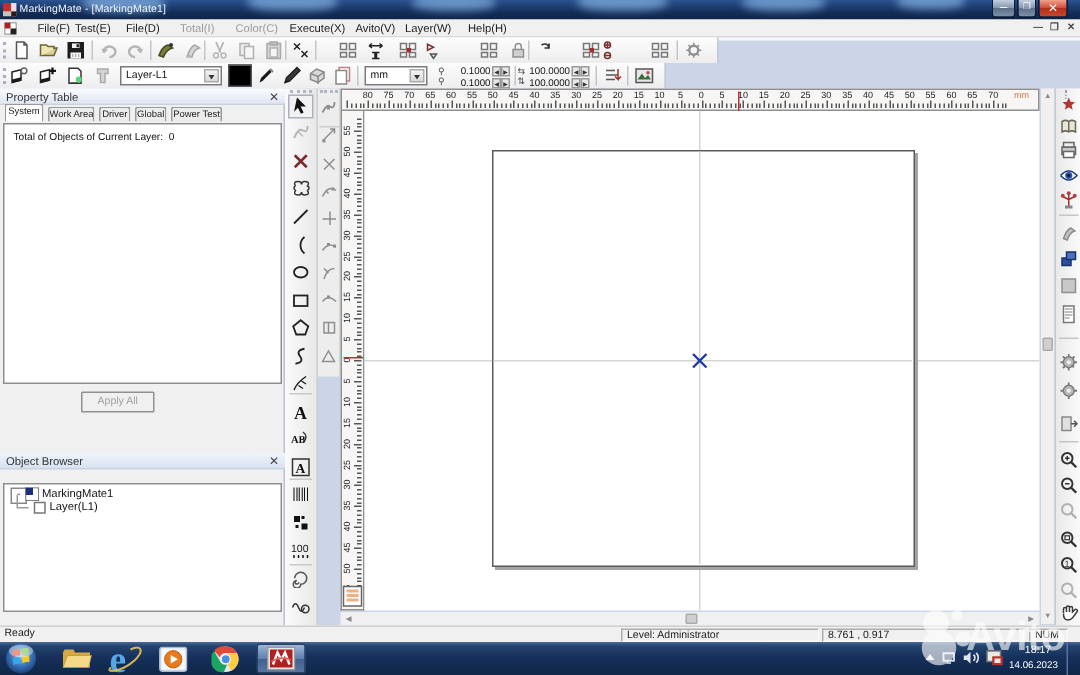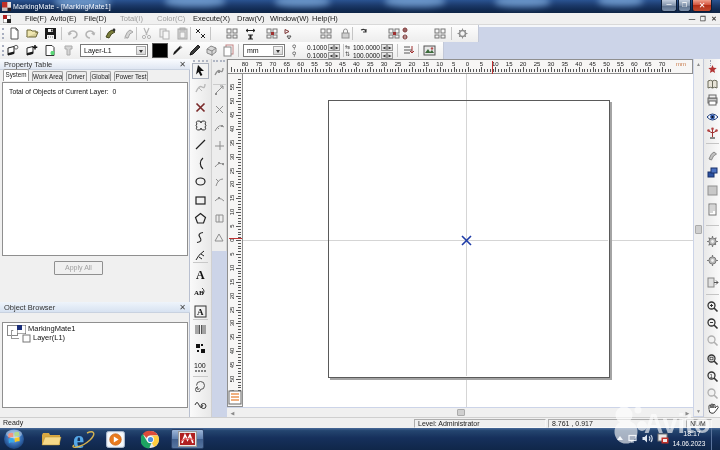--- a/index.html
+++ b/index.html
@@ -93,27 +93,27 @@
     </div>
 </div>
 
 <div id="menubar" class="abs">
   <svg class="abs" style="left:3px;top:2px" width="8" height="8" viewBox="0 0 8 8">
     <rect width="8" height="8" fill="#fff" stroke="#666" stroke-width="1"></rect>
       <rect width="4" height="4" fill="#b02020"></rect>
     <rect x="4" y="4" width="4" height="4" fill="#222"></rect>
     </svg>
   <div class="mitem" style="left:15px;padding-left:10px;">File(F)</div>
-  <div class="mitem" style="left:50px;">Avito(E)</div>
+  <div class="mitem" style="left:50px;">Test(E)</div>
   <div class="mitem" style="left:84px;">File(D)</div>
   <div class="mitem mgray" style="left:120px;">Total(I)</div>
   <div class="mitem mgray" style="left:157px;">Color(C)</div>
   <div class="mitem" style="left:193px;">Execute(X)</div>
-  <div class="mitem" style="left:237px;">Draw(V)</div>
-  <div class="mitem" style="left:270px;">Window(W)</div>
+  <div class="mitem" style="left:237px;">Avito(V)</div>
+  <div class="mitem" style="left:270px;">Layer(W)</div>
   <div class="mitem" style="left:312px;">Help(H)</div>
   <div class="mdibtn" style="left:687px;">—</div>
   <div class="mdibtn" style="left:698px;">❐</div>
   <div class="mdibtn" style="left:709px;">✕</div>
 </div>
 
 <div id="row1" class="abs">
   <div class="abs" style="left:0;top:0;width:720px;height:2px;background:#f5f7fa;"></div>
   <div class="band"></div>
   <div class="grip" style="left:2px;"></div>

